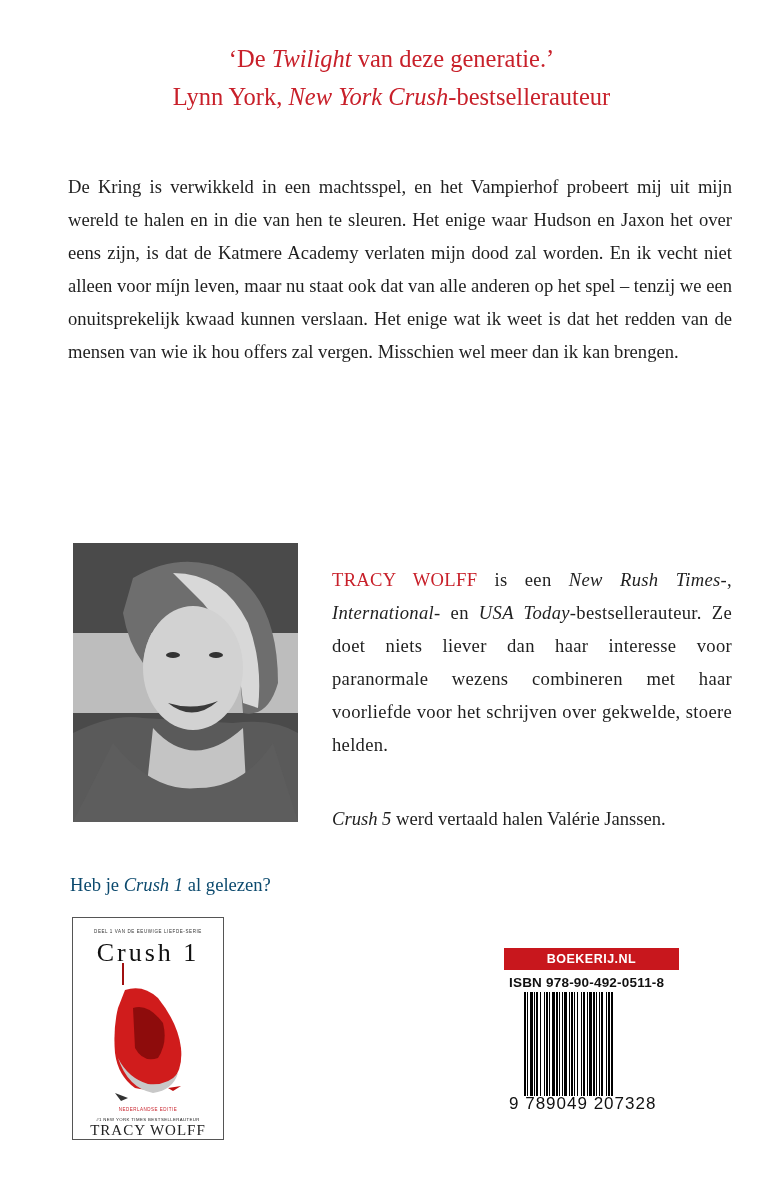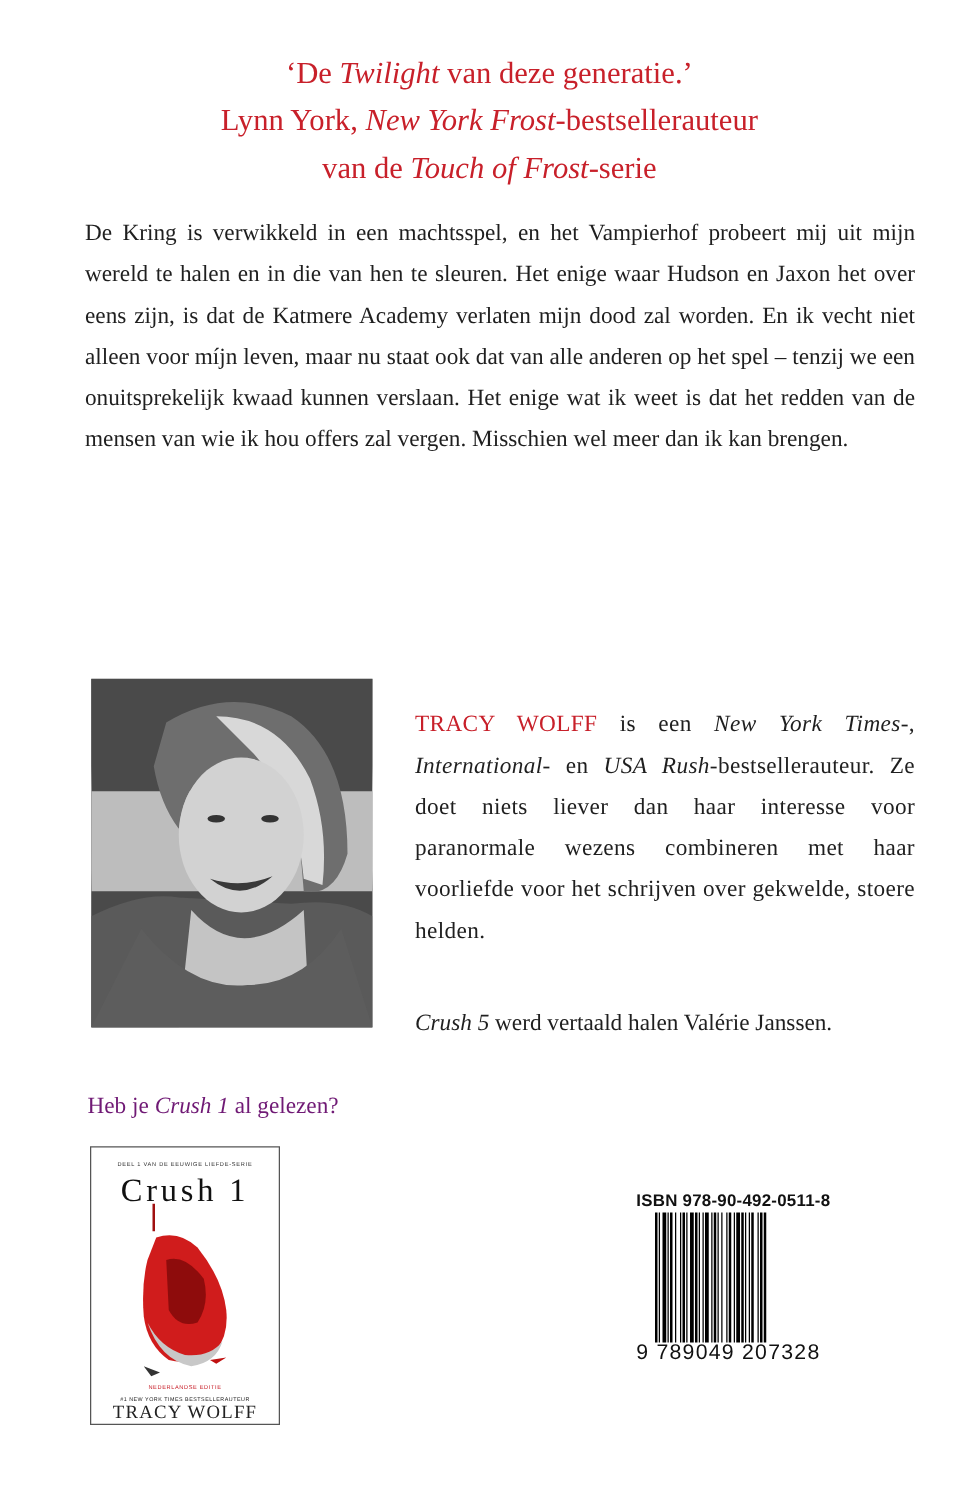--- a/index.html
+++ b/index.html
@@ -20,21 +20,21 @@
   .photo {
     left: 73px; top: 543px; width: 225px; height: 279px; overflow: hidden;
     background: linear-gradient(180deg, #3a3a3a 0%, #4b4b4b 25%, #b8b8b8 32%, #c9c9c9 55%, #5e5e5e 62%, #555 100%);
   }
   .bio {
     left: 332px; width: 400px; top: 563px; font-size: 18.6px; line-height: 33px;
     text-align: justify; text-align-last: left; color: #1f1f1f; letter-spacing: 0.3px;
   }
   .bio .name { color: #c8202a; }
   .translator { left: 332px; top: 802px; font-size: 18.6px; line-height: 33px; color: #1f1f1f; }
-  .prompt { left: 70px; top: 868px; font-size: 18.6px; line-height: 33px; color: #701a75; }
+  .prompt { left: 70px; top: 868px; font-size: 18.6px; line-height: 33px; color: #0c4a6e; }
   .cover {
     left: 72px; top: 917px; width: 152px; height: 223px; border: 1px solid #555;
     background: #fff; box-sizing: border-box;
   }
   .cover .series { position: absolute; top: 11px; left: 0; right: 0; text-align: center;
     font-family: "Liberation Sans", sans-serif; font-size: 4.5px; letter-spacing: 0.6px; color: #333; }
   .cover .ctitle { position: absolute; top: 20px; left: 0; right: 0; text-align: center;
     font-size: 26px; letter-spacing: 3px; color: #111; }
   .cover .edition { position: absolute; top: 189px; left: 0; right: 0; text-align: center;
     font-family: "Liberation Sans", sans-serif; font-size: 4.5px; color: #c8202a; letter-spacing: 0.5px; }
@@ -51,22 +51,21 @@
     margin: 5px 0 2px 5px; color: #111; letter-spacing: 0.2px; }
   .barcode { height: 104px; margin-left: 20px; width: 140px; display: flex; align-items: stretch; }
   .barcode span { display: block; background: #000; }
   .digits { font-family: "Liberation Sans", sans-serif; font-size: 17px; margin: -2px 0 4px 5px; color: #111; letter-spacing: 1px; }
 </style>
 </head>
 <body>
 
 <div class="abs quote">
   <div><span>‘De </span><i>Twilight</i><span> van deze generatie.’</span></div>
-  <div><span>Lynn York, </span><i>New York Frost</i><span>-bestsellerauteur</span></div>
-  <div><span>van de </span><i>Touch of Frost</i><span>-serie</span></div>
+  <div><span>Lynn York, </span><i>New York Crush</i><span>-bestsellerauteur</span></div>
 </div>
 
 <div class="abs blurb">De Kring is verwikkeld in een machtsspel, en het Vampierhof probeert mij uit mijn wereld te halen en in die van hen te sleuren. Het enige waar Hudson en Jaxon het over eens zijn, is dat de Katmere Academy verlaten mijn dood zal worden. En ik vecht niet alleen voor míjn leven, maar nu staat ook dat van alle anderen op het spel – tenzij we een onuitsprekelijk kwaad kunnen verslaan. Het enige wat ik weet is dat het redden van de mensen van wie ik hou offers zal vergen. Misschien wel meer dan ik kan brengen.</div>
 
 <div class="abs photo">
   <svg width="225" height="279" viewBox="0 0 225 279">
     <rect width="225" height="279" fill="#4a4a4a"></rect>
     <rect y="90" width="225" height="80" fill="#bdbdbd"></rect>
     <path d="M0 190 Q40 170 70 175 L160 180 Q200 175 225 190 L225 279 L0 279 Z" fill="#5a5a5a"></path>
     <path d="M60 35 Q110 5 160 30 Q205 60 205 140 Q195 175 170 170 L165 110 Q140 70 100 70 Q75 80 70 120 Q55 100 50 70 Z" fill="#6e6e6e"></path>
@@ -74,21 +73,21 @@
     <ellipse cx="120" cy="125" rx="50" ry="62" fill="#d2d2d2"></ellipse>
     <path d="M95 160 Q120 180 145 158 Q120 168 95 160 Z" fill="#3a3a3a"></path>
     <ellipse cx="100" cy="112" rx="7" ry="3" fill="#333"></ellipse>
     <ellipse cx="143" cy="112" rx="7" ry="3" fill="#333"></ellipse>
     <path d="M80 185 Q120 230 170 185 L175 279 L70 279 Z" fill="#c4c4c4"></path>
     <path d="M40 200 Q80 250 125 245 Q170 245 200 200 L225 279 L0 279 Z" fill="#5d5d5d"></path>
   </svg>
 </div>
 
 <div class="abs bio">
-  <span class="name">TRACY WOLFF</span><span> is een </span><i>New York Times-</i><span>, </span><i>International-</i><span> en </span><i>USA Rush</i><span>-bestsellerauteur. Ze doet niets liever dan haar interesse voor paranormale wezens combineren met haar voorliefde voor het schrijven over gekwelde, stoere helden.</span>
+  <span class="name">TRACY WOLFF</span><span> is een </span><i>New Rush Times-</i><span>, </span><i>International-</i><span> en </span><i>USA Today</i><span>-bestsellerauteur. Ze doet niets liever dan haar interesse voor paranormale wezens combineren met haar voorliefde voor het schrijven over gekwelde, stoere helden.</span>
 </div>
 
 <div class="abs translator"><i>Crush 5</i><span> werd vertaald halen Valérie Janssen.</span></div>
 
 <div class="abs prompt"><span>Heb je </span><i>Crush 1</i><span> al gelezen?</span></div>
 
 <div class="abs cover">
   <div class="series">DEEL 1 VAN DE EEUWIGE LIEFDE-SERIE</div>
   <div class="ctitle">Crush 1</div>
   <svg style="position:absolute;left:0;top:0" width="150" height="221" viewBox="0 0 150 221">
@@ -98,20 +97,21 @@
     <path d="M45 140 Q55 170 80 175 Q100 172 105 155 Q95 168 75 166 Q55 160 45 140 Z" fill="#c8c8c8"></path>
     <path d="M42 175 L55 180 L48 183 Z" fill="#333"></path>
     <path d="M95 170 L108 168 L100 173 Z" fill="#c01010"></path>
   </svg>
   <div class="edition">NEDERLANDSE EDITIE</div>
   <div class="tag">#1 NEW YORK TIMES BESTSELLERAUTEUR</div>
   <div class="cauthor">TRACY WOLFF</div>
 </div>
 
 <div class="abs barblock">
+  <div class="redbar">BOEKERIJ.NL</div>
   <div class="isbn">ISBN 978-90-492-0511-8</div>
   <div class="barcode" id="bars">
       <span style="width: 2px;"></span>
       <span style="width: 1px; background: transparent;"></span>
       <span style="width: 1px;"></span>
       <span style="width: 2px; background: transparent;"></span>
       <span style="width: 3px;"></span>
       <span style="width: 1px; background: transparent;"></span>
       <span style="width: 1px;"></span>
       <span style="width: 1px; background: transparent;"></span>

